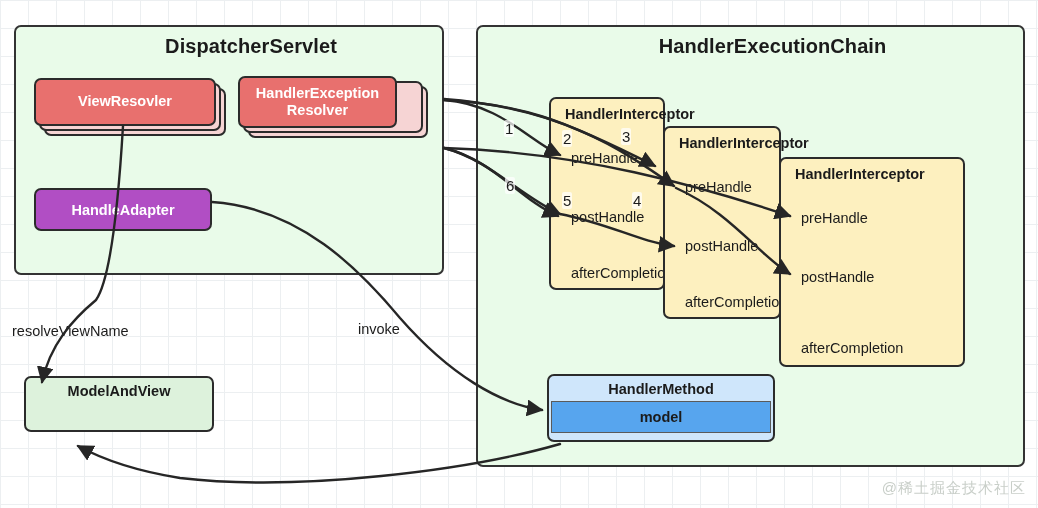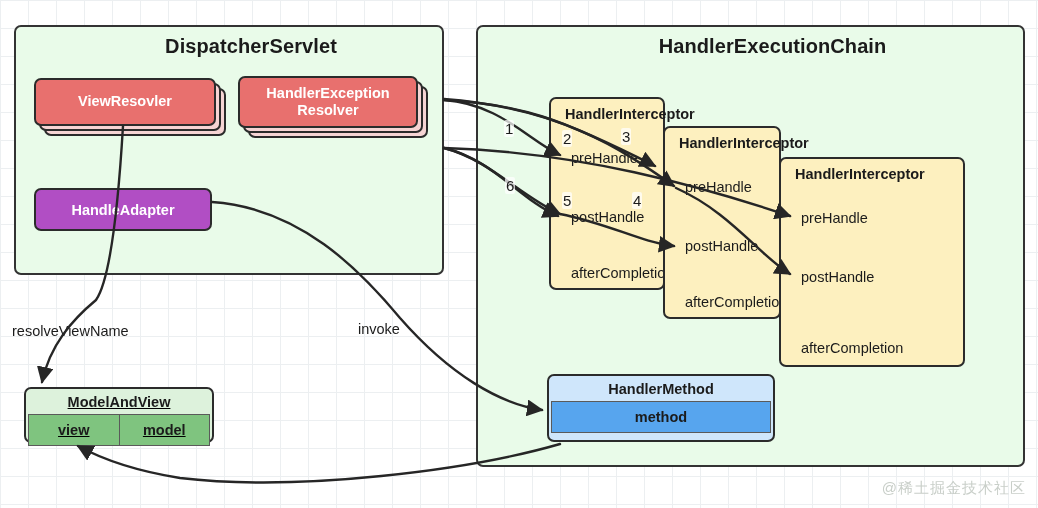--- a/index.html
+++ b/index.html
@@ -120,21 +120,21 @@
   .classbox .cb-cells{display:flex;}
   .classbox .cb-cell{
     flex:1;
     border:1px solid #5a5a5a;
     text-align:center;
     font-weight:bold;font-size:14.5px;
     color:#1b1b1b;
     padding:7px 0;
   }
   .classbox .cb-cell + .cb-cell{border-left:none;}
-  #model-and-view{left:24px;top:387px;width:190px;height:56px;background:#ddf2dc;text-decoration:underline;}
+  #model-and-view{left:24px;top:376px;width:190px;height:56px;background:#ddf2dc;}
   #model-and-view .cb-cell{background:#7fc47f;}
   #handler-method{left:547px;top:374px;width:228px;height:68px;background:#cfe6fb;}
   #handler-method .cb-cell{background:#57a5ee;}
 
   
   .edge-label{
     position:absolute;
     font-size:14.5px;color:#1b1b1b;
     white-space:nowrap;
     margin-top:18px;
@@ -170,21 +170,21 @@
 
   <div class="stack" id="view-resolver">
     <div class="layer l3" style="width:182px;height:48px;"></div>
     <div class="layer l2" style="width:182px;height:48px;"></div>
     <div class="front" style="width:182px;height:48px;">ViewResovler</div>
   </div>
 
   <div class="stack" id="handler-exception-resolver">
     <div class="layer l3" style="width:180px;height:52px;"></div>
     <div class="layer l2" style="width:180px;height:52px;"></div>
-    <div class="front" style="width:180px;height:52px;flex-direction:column;">
+    <div class="front" style="width:159px;height:52px;flex-direction:column;">
       <span>HandlerException</span>
       <span>Resolver</span>
     </div>
   </div>
 
   <div class="simplebox" id="handle-adapter">
     <span>HandleAdapter</span>
   </div>
 
   <div class="container" id="handler-execution-chain">
@@ -207,30 +207,26 @@
 
   <div class="interceptor" id="interceptor-3">
     <div class="it-title">HandlerInterceptor</div>
     <div class="it-item i0">preHandle</div>
     <div class="it-item i1">postHandle</div>
     <div class="it-item i2">afterCompletion</div>
   </div>
 
   <div class="classbox" id="model-and-view">
     <div class="cb-title">ModelAndView</div>
-    <div class="cb-cells">
-      <div class="cb-cell">view</div>
-      <div class="cb-cell">model</div>
-    </div>
   </div>
 
   <div class="classbox" id="handler-method">
     <div class="cb-title">HandlerMethod</div>
     <div class="cb-cells">
-      <div class="cb-cell">method</div>
+      <div class="cb-cell">model</div>
     </div>
   </div>
 
   <svg id="svg-edges">
     <defs>
       <marker id="arrow" viewBox="0 0 10 10" refX="9" refY="5" markerWidth="7" markerHeight="7" orient="auto-start-reverse">
         <path d="M 0 0 L 10 5 L 0 10 z" fill="#262626"></path>
       </marker>
     </defs>
 

